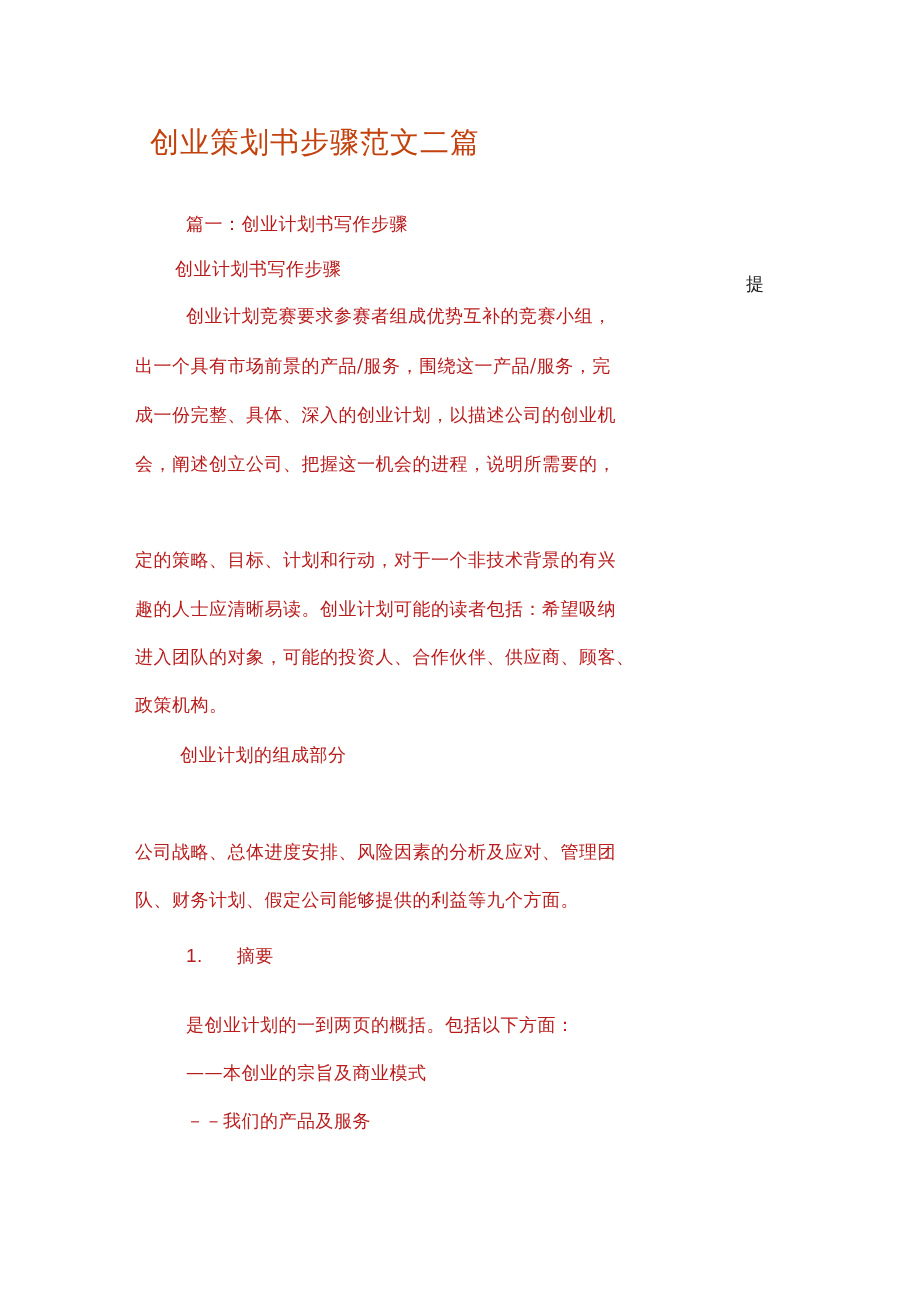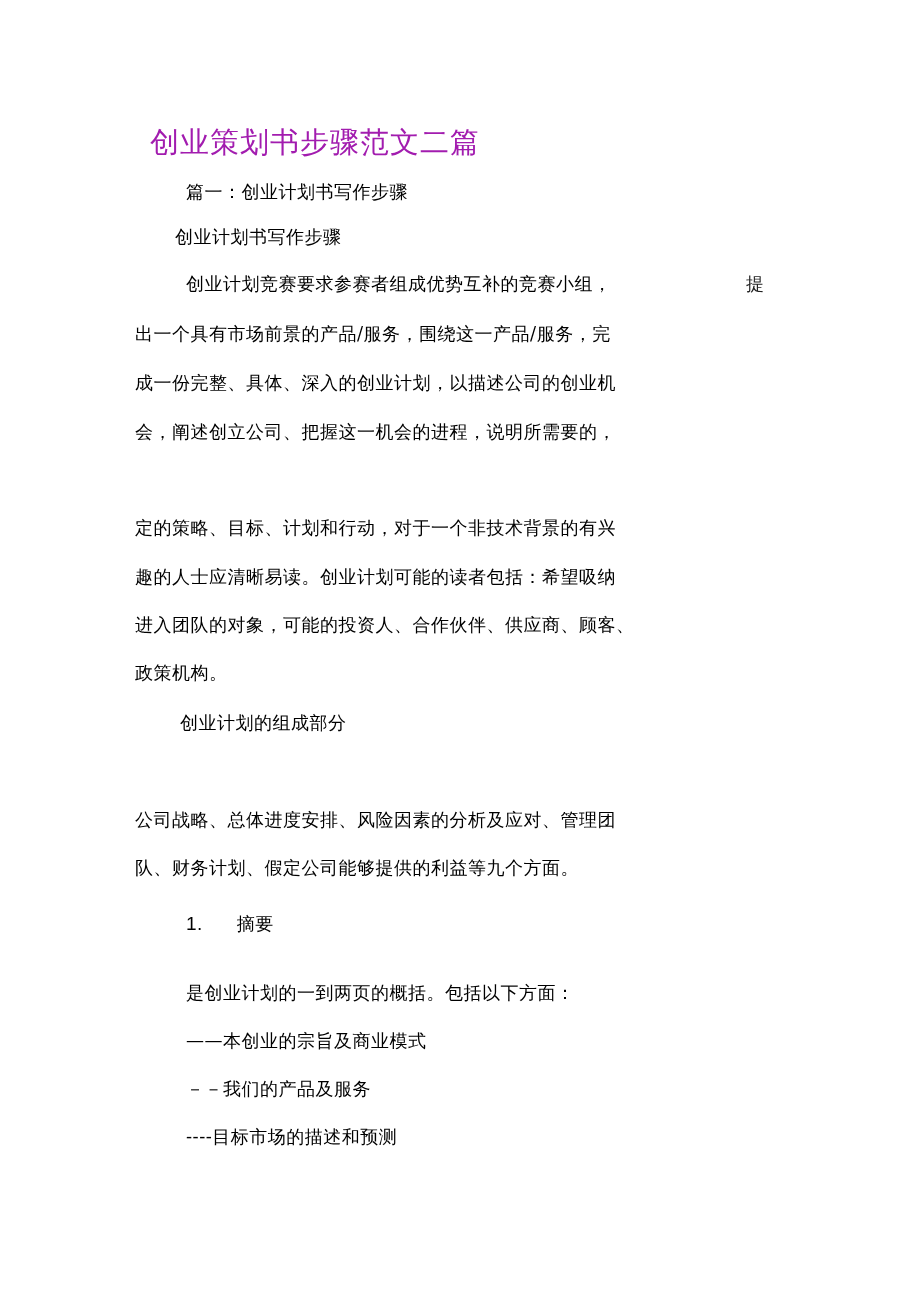--- a/index.html
+++ b/index.html
@@ -20,31 +20,32 @@
       left: 0; top: 0;
       width: 920px; height: 1303px;
       background: #ffffff;
     }
     .line {
       position: absolute;
       white-space: nowrap;
       font-size: 18px;
       line-height: 24px;
       letter-spacing: 0.5px;
-      color: #000000;
+      color: #b91c1c;
+      margin-top: 32px;
     }
     .title {
       position: absolute;
       left: 150px;
       top: 122px;
       font-family: "DejaVu Sans", "Liberation Sans", sans-serif;
       font-size: 29px;
       line-height: 40px;
       letter-spacing: 1px;
-      color: #a21caf;
+      color: #c2410c;
       white-space: nowrap;
     }
     .num {
       font-family: "Liberation Sans", "DejaVu Sans", sans-serif;
       font-size: 19px;
     }
     .gap {
       display: inline-block;
       width: 34px;
     }
@@ -84,15 +85,14 @@
   <div class="line" style="left:135px; top:808px;">公司战略、总体进度安排、风险因素的分析及应对、管理团</div>
   <div class="line" style="left:135px; top:856px;">队、财务计划、假定公司能够提供的利益等九个方面。</div>
 
   <div class="line" style="left:186px; top:912px;">
     <span class="num">1.</span><span class="gap"></span><span>摘要</span>
   </div>
 
   <div class="line" style="left:186px; top:981px;">是创业计划的一到两页的概括。包括以下方面：</div>
   <div class="line" style="left:186px; top:1029px;">——本创业的宗旨及商业模式</div>
   <div class="line" style="left:186px; top:1077px;">－－我们的产品及服务</div>
-  <div class="line" style="left:186px; top:1125px;">----目标市场的描述和预测</div>
 
 </div>
 
 </body></html>

